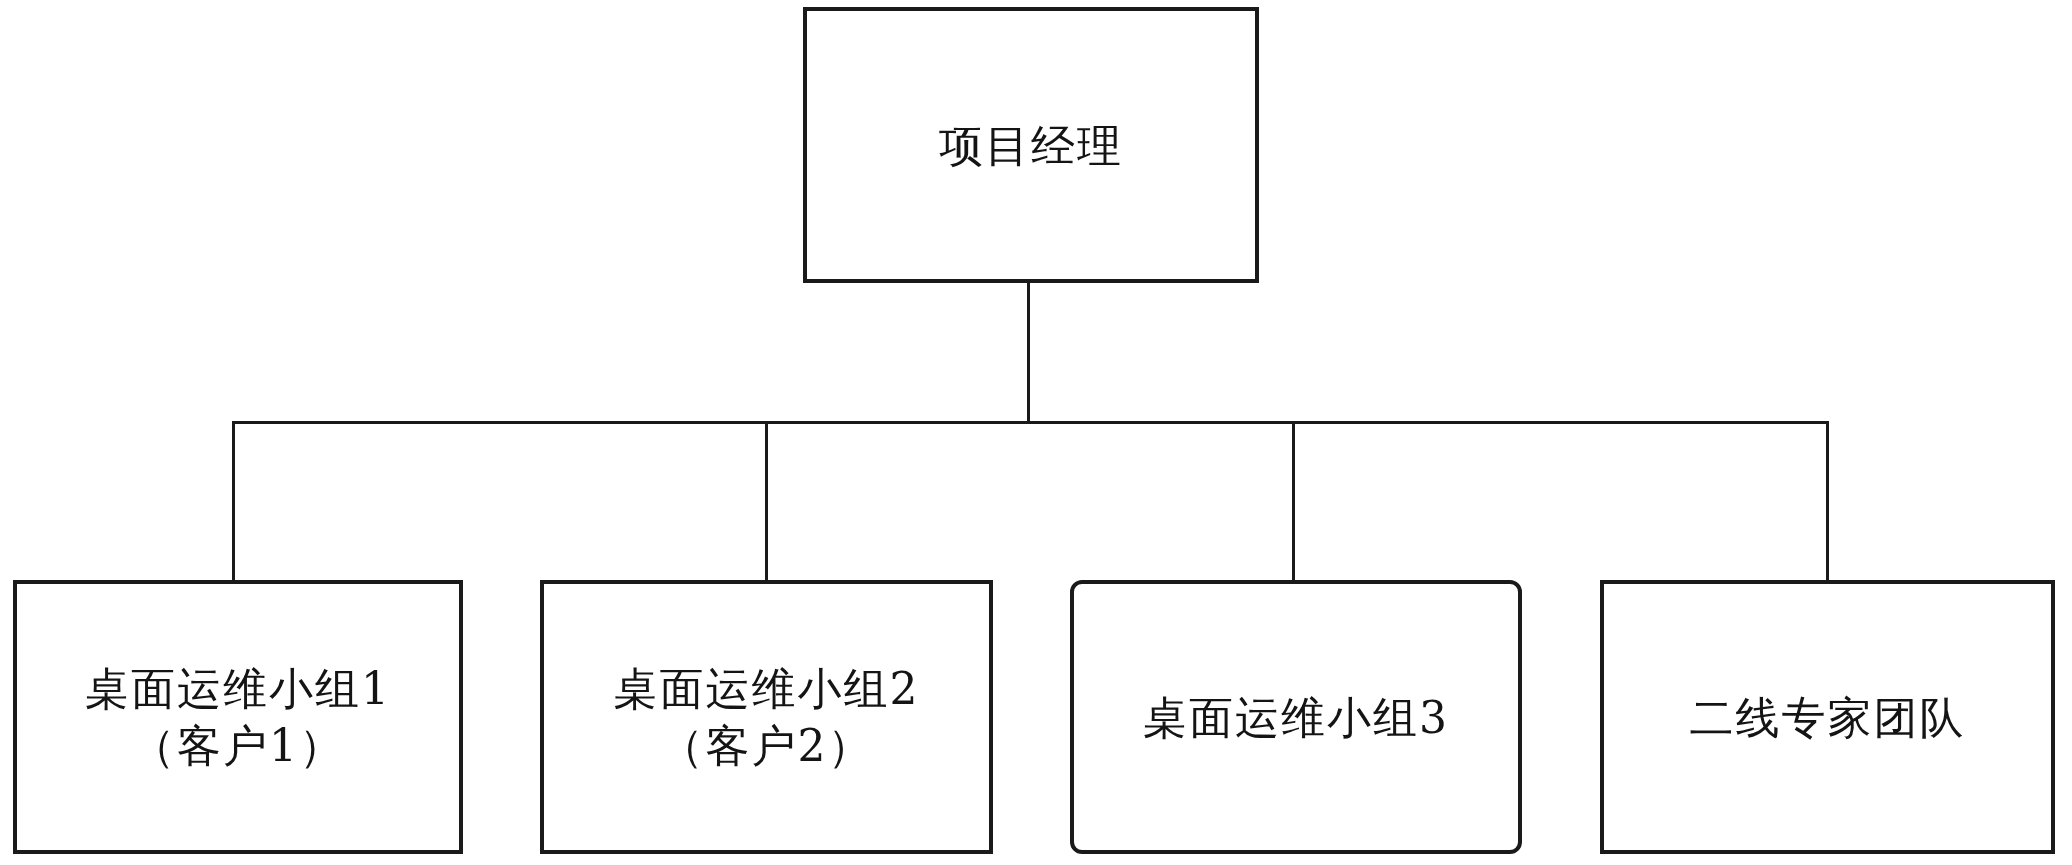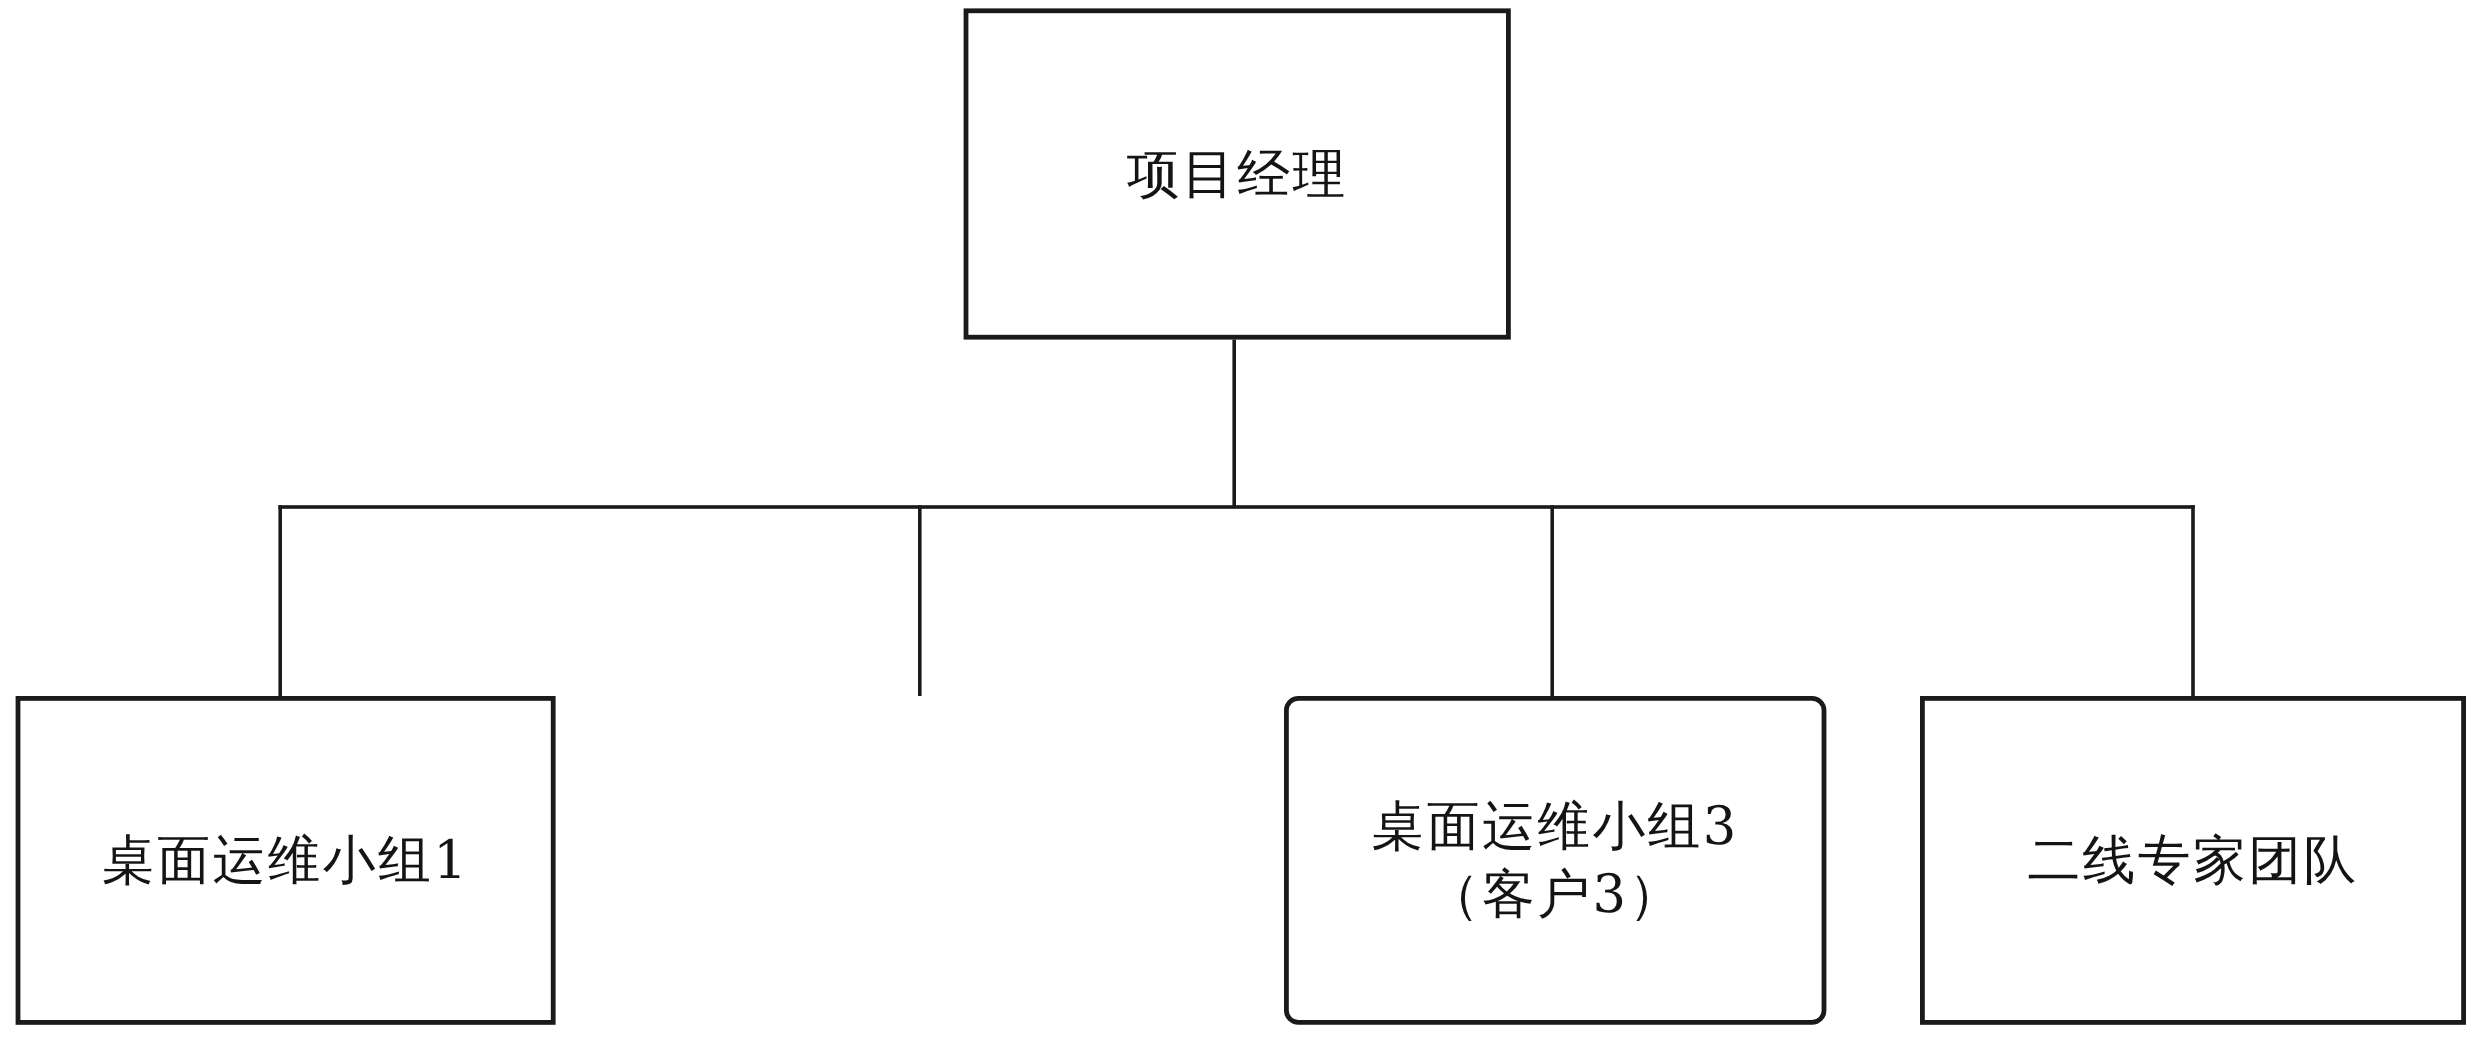--- a/index.html
+++ b/index.html
@@ -62,26 +62,30 @@
 
   <div class="connector conn-stem"></div>
   <div class="connector conn-rail"></div>
   <div class="connector conn-drop0"></div>
   <div class="connector conn-drop1"></div>
   <div class="connector conn-drop2"></div>
   <div class="connector conn-drop3"></div>
 
   <div class="node node-c0">
     <span class="line">桌面运维小组1</span>
+    <span class="line">（客户1）</span>
   </div>
 
+  <div class="node node-c1">
+    <span class="line">桌面运维小组2</span>
+    <span class="line">（客户2）</span>
+  </div>
 
   <div class="node node-c2">
     <span class="line">桌面运维小组3</span>
-    <span class="line">（客户3）</span>
   </div>
 
   <div class="node node-c3">
     <span class="line">二线专家团队</span>
 
   </div>
 
 </div>
 
 </body></html>

